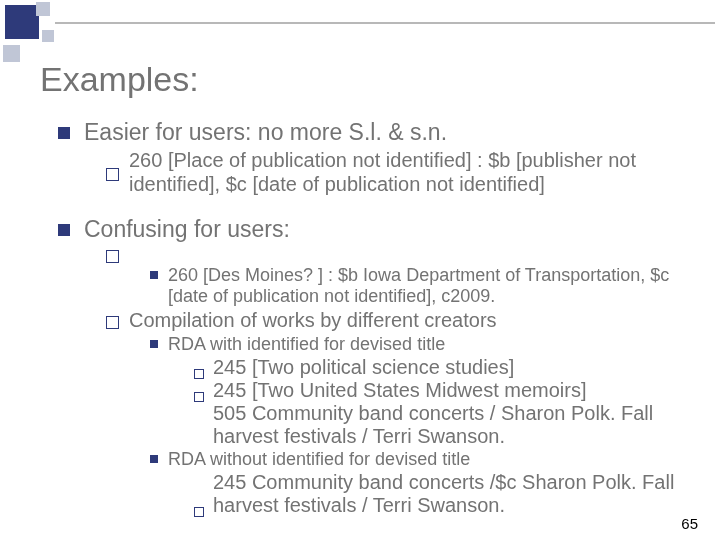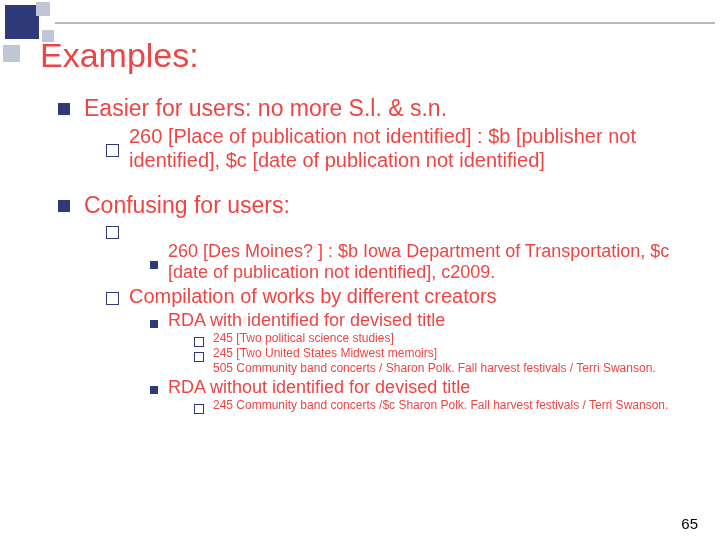--- a/index.html
+++ b/index.html
@@ -51,22 +51,22 @@
   }
   .decor .line {
     position: absolute;
     top: 22px;
     left: 55px;
     width: 660px;
     height: 2px;
     background: #b8b8b8;
   }
   .content {
-    padding: 36px 30px 0 40px;
-    color: #ef4444;
+    padding: 60px 30px 0 40px;
+    color: #737373;
   }
   .title {
     font-size: 34px;
     margin: 0 0 10px 0;
   }
   .lvl1 {
     display: flex;
     align-items: flex-start;
     font-size: 23px;
     margin: 20px 0 2px 18px;
@@ -89,37 +89,37 @@
   .lvl2 .b {
     width: 11px;
     height: 11px;
     border: 1.5px solid #2e3a7a;
     margin-top: 5px;
     flex-shrink: 0;
     margin-right: 10px;
   }
   .lvl3 {
     display: flex;
-    align-items: center;
+    align-items: flex-start;
     font-size: 18px;
     margin: 1px 0 1px 110px;
     line-height: 1.15;
   }
   .lvl3 .b {
     width: 8px;
     height: 8px;
     background: #2e3a7a;
     margin-top: 6px;
     flex-shrink: 0;
     margin-right: 10px;
   }
   .lvl4 {
     display: flex;
-    align-items: flex-start;
-    font-size: 12px;
+    align-items: flex-end;
+    font-size: 20px;
     margin: 0 0 0 154px;
     line-height: 1.15;
   }
   .lvl4 .b {
     width: 8px;
     height: 8px;
     border: 1.3px solid #2e3a7a;
     margin-top: 5px;
     flex-shrink: 0;
     margin-right: 9px;

